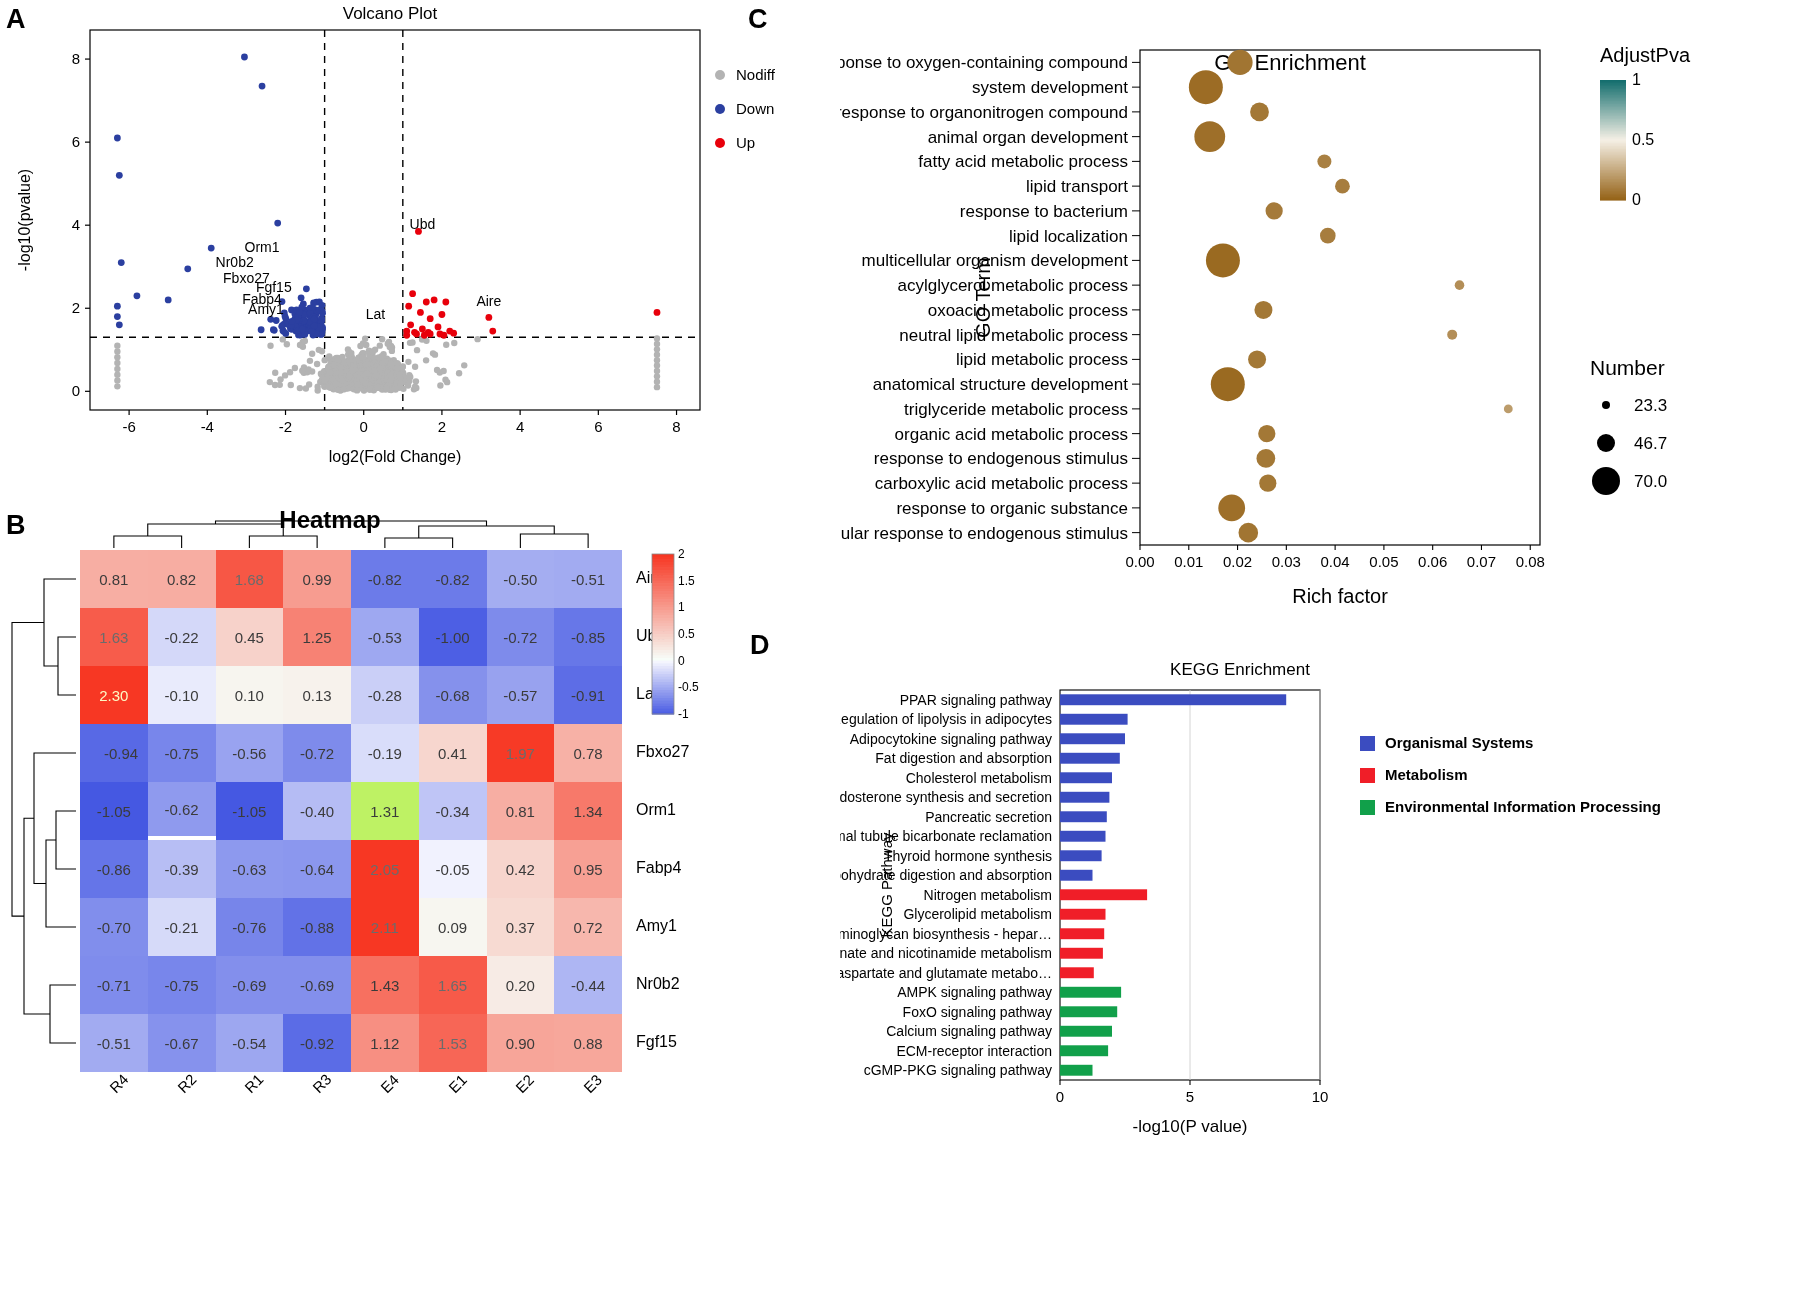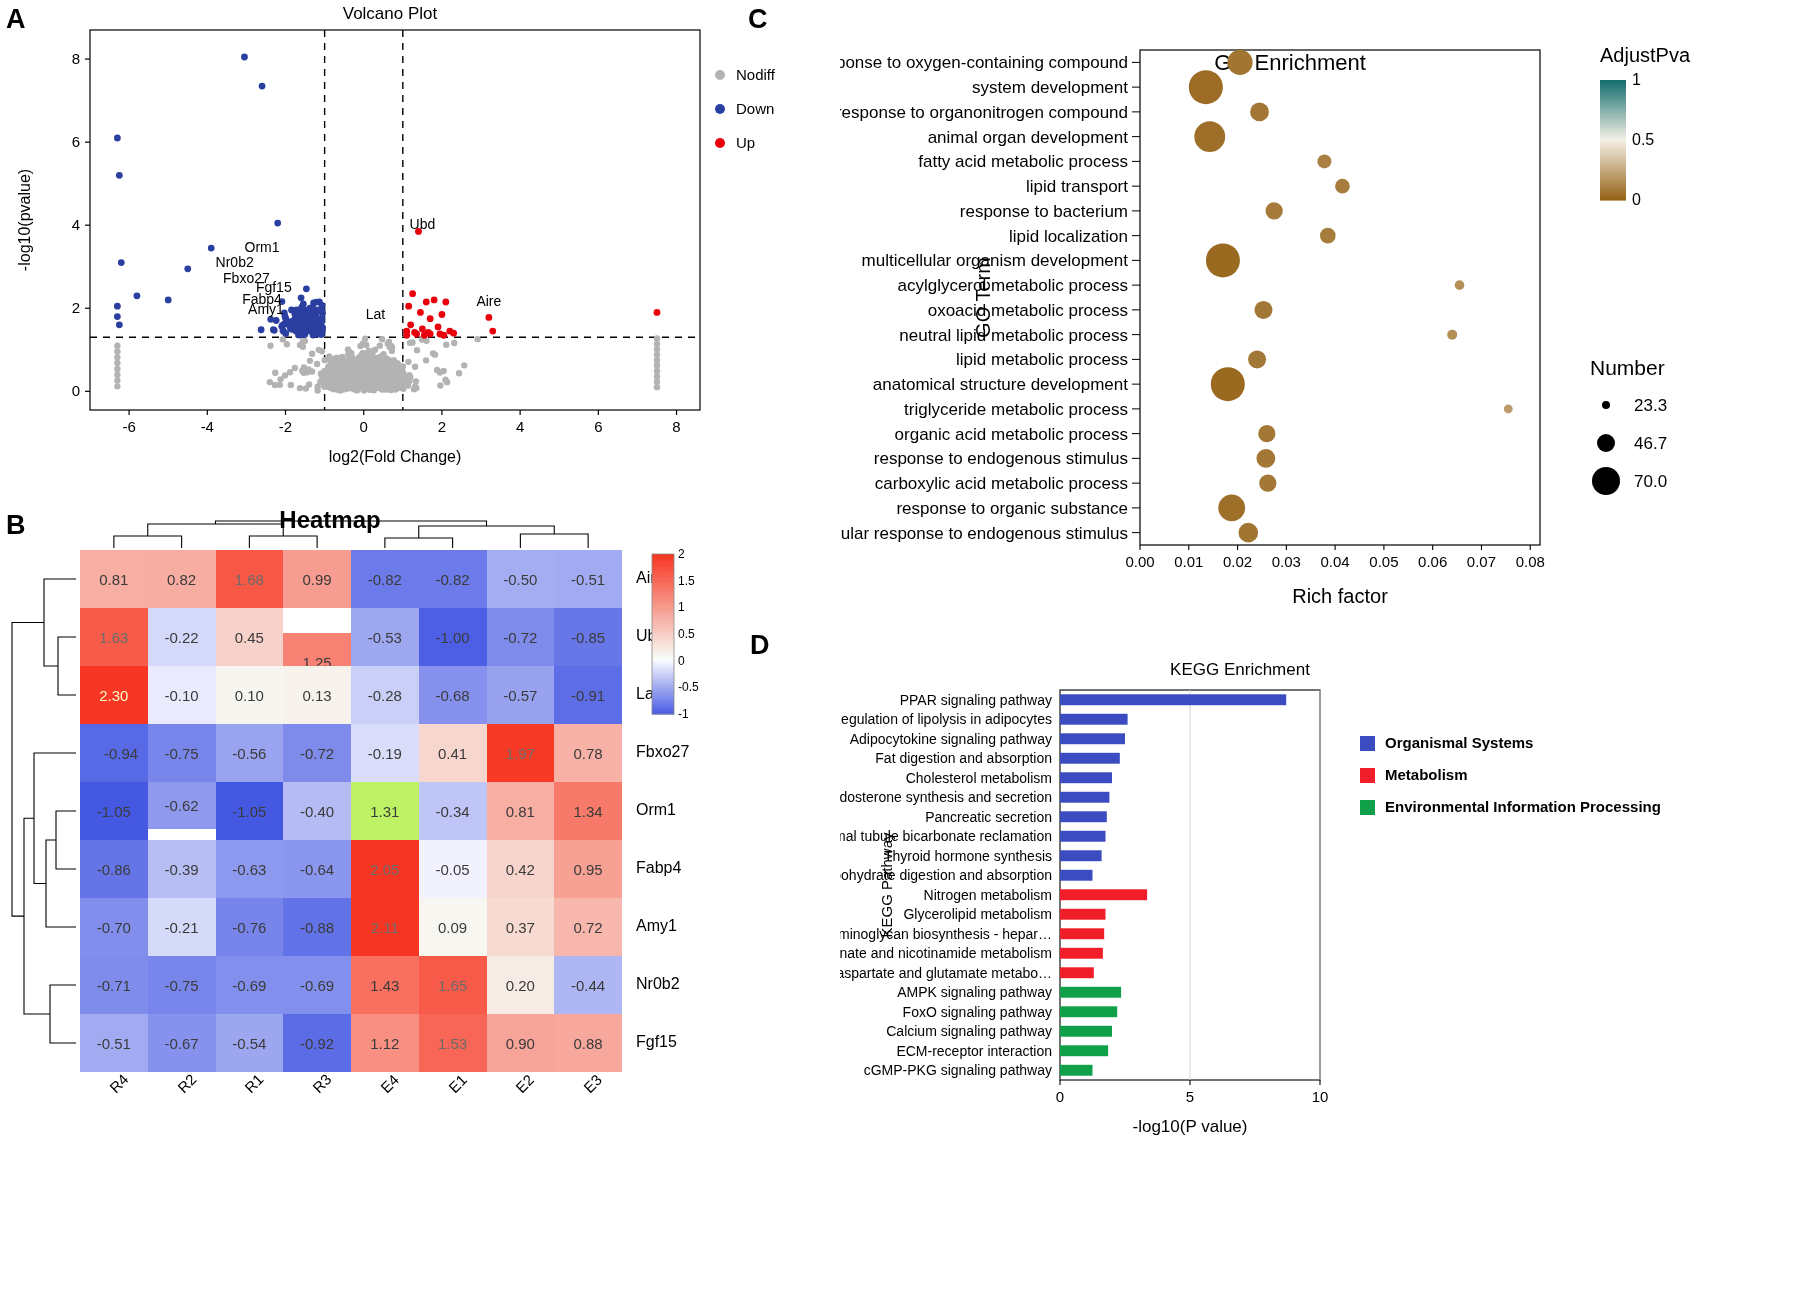--- a/index.html
+++ b/index.html
@@ -1331,21 +1331,21 @@
         <div class="hm-cell" style="left: 147.75px; top: 30px; width: 67.75px; height: 58px; background: rgb(247, 173, 162);">0.82</div>
         <div class="hm-cell" style="left: 215.5px; top: 30px; width: 67.75px; height: 58px; background: rgb(247, 87, 69); color: rgb(107, 107, 107);">1.68</div>
         <div class="hm-cell" style="left: 283.25px; top: 30px; width: 67.75px; height: 58px; background: rgb(247, 156, 144);">0.99</div>
         <div class="hm-cell" style="left: 351px; top: 30px; width: 67.75px; height: 58px; background: rgb(108, 123, 233);">-0.82</div>
         <div class="hm-cell" style="left: 418.75px; top: 30px; width: 67.75px; height: 58px; background: rgb(108, 123, 233);">-0.82</div>
         <div class="hm-cell" style="left: 486.5px; top: 30px; width: 67.75px; height: 58px; background: rgb(164, 173, 241);">-0.50</div>
         <div class="hm-cell" style="left: 554.25px; top: 30px; width: 67.75px; height: 58px; background: rgb(162, 171, 241);">-0.51</div>
         <div class="hm-cell" style="left: 80px; top: 88px; width: 67.75px; height: 58px; background: rgb(247, 92, 75); color: rgb(107, 107, 107);">1.63</div>
         <div class="hm-cell" style="left: 147.75px; top: 88px; width: 67.75px; height: 58px; background: rgb(212, 216, 249);">-0.22</div>
         <div class="hm-cell" style="left: 215.5px; top: 88px; width: 67.75px; height: 58px; background: rgb(247, 210, 202);">0.45</div>
-        <div class="hm-cell" style="left: 283.25px; top: 88px; width: 67.75px; height: 58px; background: rgb(247, 130, 116); margin-top: 25px;">1.25</div>
+        <div class="hm-cell" style="left: 283.25px; top: 88px; width: 67.75px; height: 58px; background: rgb(247, 130, 116);">1.25</div>
         <div class="hm-cell" style="left: 351px; top: 88px; width: 67.75px; height: 58px; background: rgb(158, 168, 241);">-0.53</div>
         <div class="hm-cell" style="left: 418.75px; top: 88px; width: 67.75px; height: 58px; background: rgb(77, 95, 228);">-1.00</div>
         <div class="hm-cell" style="left: 486.5px; top: 88px; width: 67.75px; height: 58px; background: rgb(126, 139, 235);">-0.72</div>
         <div class="hm-cell" style="left: 554.25px; top: 88px; width: 67.75px; height: 58px; background: rgb(103, 119, 232);">-0.85</div>
         <div class="hm-cell" style="left: 80px; top: 146px; width: 67.75px; height: 58px; background: rgb(247, 55, 35); color: #fef9c3;">2.30</div>
         <div class="hm-cell" style="left: 147.75px; top: 146px; width: 67.75px; height: 58px; background: rgb(233, 235, 252);">-0.10</div>
         <div class="hm-cell" style="left: 215.5px; top: 146px; width: 67.75px; height: 58px; background: rgb(247, 245, 239);">0.10</div>
         <div class="hm-cell" style="left: 283.25px; top: 146px; width: 67.75px; height: 58px; background: rgb(247, 242, 236);">0.13</div>
         <div class="hm-cell" style="left: 351px; top: 146px; width: 67.75px; height: 58px; background: rgb(202, 207, 247);">-0.28</div>
         <div class="hm-cell" style="left: 418.75px; top: 146px; width: 67.75px; height: 58px; background: rgb(133, 145, 236);">-0.68</div>
@@ -1353,21 +1353,21 @@
         <div class="hm-cell" style="left: 554.25px; top: 146px; width: 67.75px; height: 58px; background: rgb(93, 109, 230);">-0.91</div>
         <div class="hm-cell" style="left: 80px; top: 204px; width: 82px; height: 58px; background: rgb(88, 105, 229);">-0.94</div>
         <div class="hm-cell" style="left: 147.75px; top: 204px; width: 67.75px; height: 58px; background: rgb(120, 134, 235);">-0.75</div>
         <div class="hm-cell" style="left: 215.5px; top: 204px; width: 67.75px; height: 58px; background: rgb(153, 163, 240);">-0.56</div>
         <div class="hm-cell" style="left: 283.25px; top: 204px; width: 67.75px; height: 58px; background: rgb(126, 139, 235);">-0.72</div>
         <div class="hm-cell" style="left: 351px; top: 204px; width: 67.75px; height: 58px; background: rgb(217, 221, 250);">-0.19</div>
         <div class="hm-cell" style="left: 418.75px; top: 204px; width: 67.75px; height: 58px; background: rgb(247, 214, 206);">0.41</div>
         <div class="hm-cell" style="left: 486.5px; top: 204px; width: 67.75px; height: 58px; background: rgb(247, 58, 38); color: rgb(107, 107, 107);">1.97</div>
         <div class="hm-cell" style="left: 554.25px; top: 204px; width: 67.75px; height: 58px; background: rgb(247, 177, 166);">0.78</div>
         <div class="hm-cell" style="left: 80px; top: 262px; width: 67.75px; height: 58px; background: rgb(69, 88, 226);">-1.05</div>
-        <div class="hm-cell" style="left: 147.75px; top: 262px; width: 67.75px; height: 47px; background: rgb(143, 154, 238);">-0.62</div>
+        <div class="hm-cell" style="left: 147.75px; top: 262px; width: 67.75px; height: 54px; background: rgb(143, 154, 238);">-0.62</div>
         <div class="hm-cell" style="left: 215.5px; top: 262px; width: 67.75px; height: 58px; background: rgb(69, 88, 226);">-1.05</div>
         <div class="hm-cell" style="left: 283.25px; top: 262px; width: 67.75px; height: 58px; background: rgb(181, 188, 244);">-0.40</div>
         <div class="hm-cell" style="left: 351px; top: 262px; width: 67.75px; height: 58px; background: #bef264;">1.31</div>
         <div class="hm-cell" style="left: 418.75px; top: 262px; width: 67.75px; height: 58px; background: rgb(191, 197, 246);">-0.34</div>
         <div class="hm-cell" style="left: 486.5px; top: 262px; width: 67.75px; height: 58px; background: rgb(247, 174, 163);">0.81</div>
         <div class="hm-cell" style="left: 554.25px; top: 262px; width: 67.75px; height: 58px; background: rgb(247, 121, 106);">1.34</div>
         <div class="hm-cell" style="left: 80px; top: 320px; width: 67.75px; height: 58px; background: rgb(101, 117, 232);">-0.86</div>
         <div class="hm-cell" style="left: 147.75px; top: 320px; width: 67.75px; height: 58px; background: rgb(183, 190, 244);">-0.39</div>
         <div class="hm-cell" style="left: 215.5px; top: 320px; width: 67.75px; height: 58px; background: rgb(141, 153, 238);">-0.63</div>
         <div class="hm-cell" style="left: 283.25px; top: 320px; width: 67.75px; height: 58px; background: rgb(139, 151, 238);">-0.64</div>

